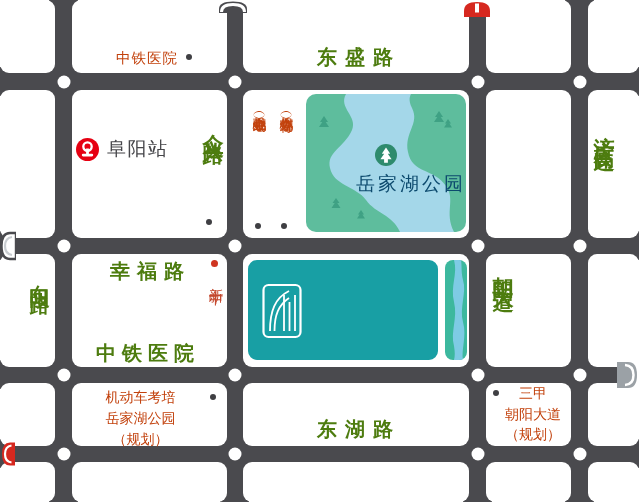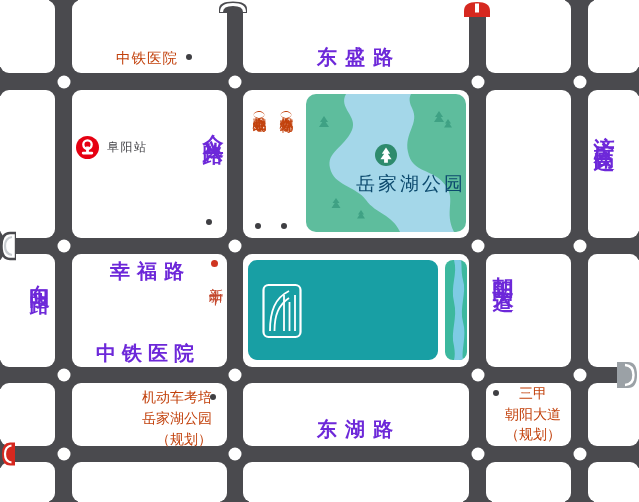--- a/index.html
+++ b/index.html
@@ -2,21 +2,21 @@
 <html><head>
 <meta charset="utf-8">
 <style>
   html,body{margin:0;padding:0;background:#fff;}
   #map{position:relative;width:639px;height:502px;background:#fff;overflow:hidden;
        font-family:"Liberation Sans","DejaVu Sans",sans-serif;}
   .road{position:absolute;background:#4a4a4e;z-index:1;}
   .blk{position:absolute;background:#fff;border-radius:9px;z-index:2;}
   .idot{position:absolute;width:13px;height:13px;border-radius:50%;background:#fff;
         transform:translate(-50%,-50%);z-index:3;}
-  .rl{position:absolute;z-index:5;font-weight:700;color:#6d28d9;font-size:20px;
+  .rl{position:absolute;z-index:5;font-weight:700;color:#4d7c0f;font-size:20px;
       letter-spacing:7px;white-space:nowrap;}
   .rl.v{writing-mode:vertical-rl;letter-spacing:5px;font-size:21px;}
   .poi{position:absolute;z-index:5;color:#c2410c;font-size:14.5px;white-space:nowrap;}
   .poi.v{writing-mode:vertical-rl;}
   .poi-row{position:absolute;z-index:5;display:flex;align-items:center;gap:8px;color:#46464a;}
   .dot{position:absolute;z-index:5;width:6px;height:6px;border-radius:50%;background:#3f3f43;}
   .dot.red{width:7px;height:7px;background:#cf3520;}
   .icon{position:absolute;z-index:4;line-height:0;}
   #park{position:absolute;left:306px;top:94px;width:160px;height:138px;border-radius:10px;
         background:#5ebd9d;z-index:3;overflow:hidden;}
@@ -123,34 +123,34 @@
   <div class="poi" style="left:116px;top:49px;letter-spacing:1px">中铁医院</div>
   <div class="dot" style="left:186px;top:54px"></div>
 
   <div class="poi-row" style="left:76px;top:136px">
     <svg width="23" height="23" viewBox="0 0 23 23">
       <circle cx="11.5" cy="11.5" r="11.5" fill="#e60012"></circle>
       <circle cx="11.5" cy="8.6" r="4.2" fill="none" stroke="#fff" stroke-width="2.3"></circle>
       <rect x="10.1" y="10.5" width="2.8" height="7.2" fill="#fff"></rect>
       <rect x="5.8" y="15.8" width="11.4" height="2.6" rx="1.3" fill="#fff"></rect>
     </svg>
-    <span style="font-size:12px;letter-spacing:1.5px">阜阳站</span>
+    <span style="font-size:19px;letter-spacing:1.5px">阜阳站</span>
   </div>
 
   <div class="poi v" style="left:250px;top:107px;font-size:13.5px">金融中心（规划）</div>
   <div class="dot" style="left:255px;top:223px"></div>
   <div class="poi v" style="left:277px;top:107px;font-size:13.5px">体育中心（规划）</div>
   <div class="dot" style="left:281px;top:223px"></div>
 
   <div class="dot" style="left:206px;top:219px"></div>
 
   <div class="dot red" style="left:211px;top:260px"></div>
   <div class="poi v" style="left:206px;top:276px;color:#c4482e;letter-spacing:2px">新十中</div>
 
-  <div class="poi" style="left:91px;top:387px;width:121px;text-align:right;line-height:21px;font-size:14px;white-space:normal">
+  <div class="poi" style="left:80px;top:387px;width:121px;text-align:center;line-height:21px;font-size:14px;white-space:normal">
     <div>机动车考培</div>
     <div>岳家湖公园</div>
     <div>（规划）</div>
   </div>
   <div class="dot" style="left:210px;top:394px"></div>
 
   <div class="dot" style="left:493px;top:390px"></div>
   <div class="poi" style="left:497px;top:383px;width:72px;text-align:center;line-height:20.5px;font-size:14px;white-space:normal">
     <div>三甲</div>
     <div>朝阳大道</div>

